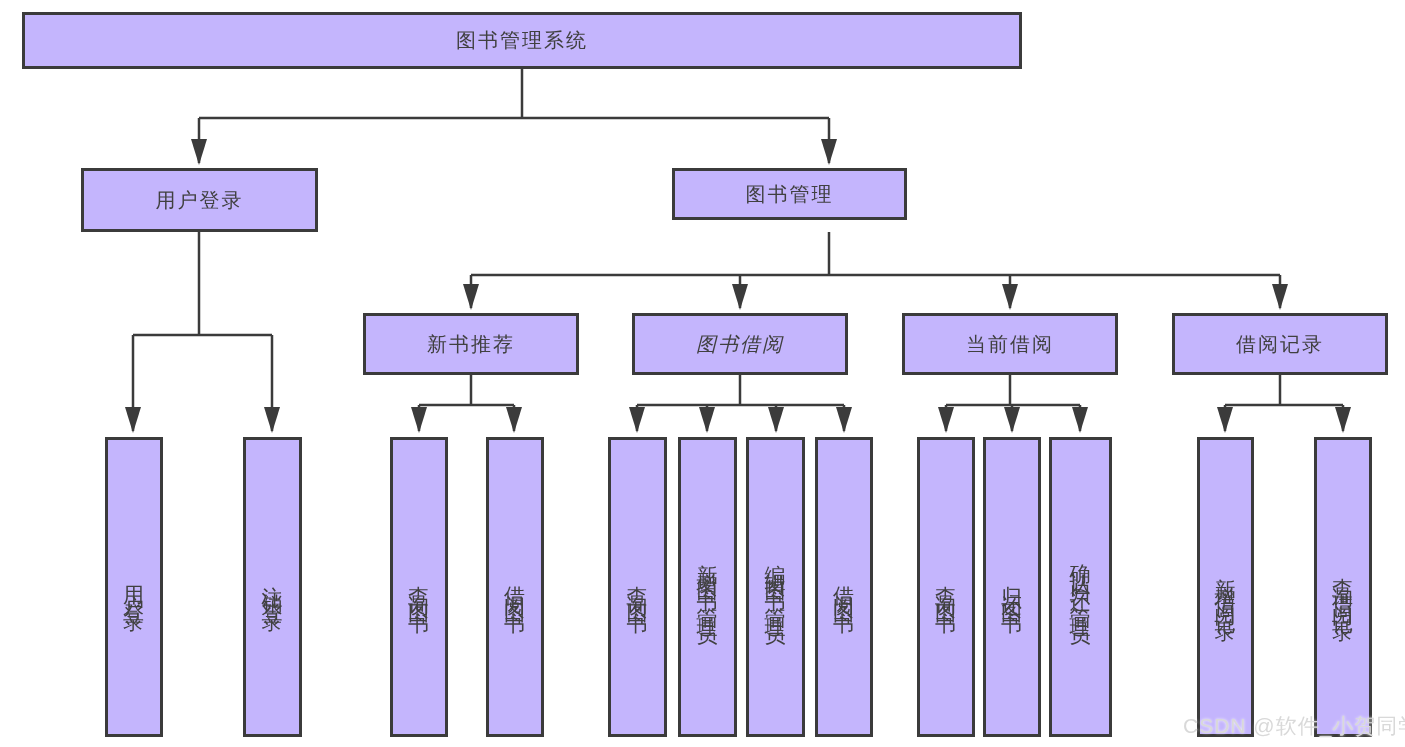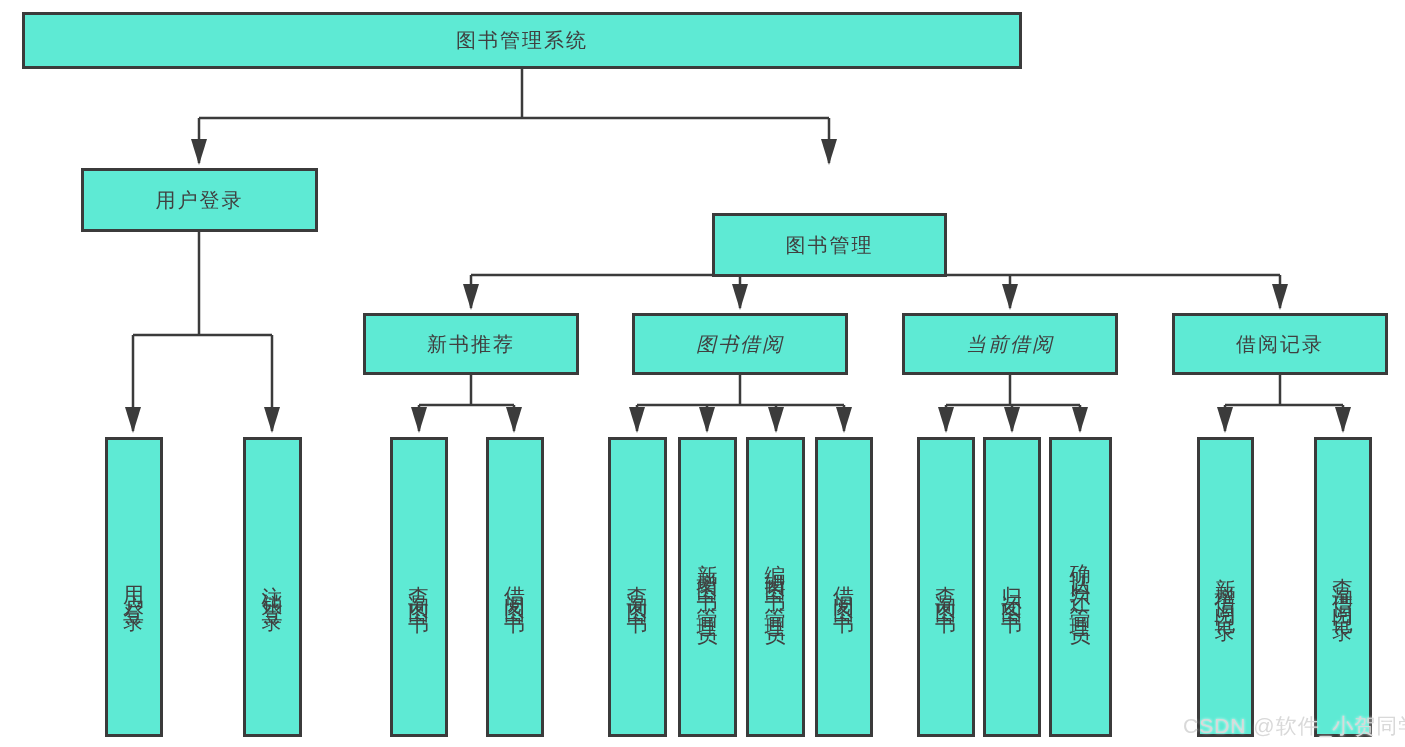--- a/index.html
+++ b/index.html
@@ -8,21 +8,21 @@
     width: 1405px;
     height: 747px;
     background: #ffffff;
     font-family: "Liberation Sans", "DejaVu Sans", sans-serif;
     color: #404040;
     overflow: hidden;
   }
   svg.connectors { position: absolute; left: 0; top: 0; z-index: 1; }
   .box {
     position: absolute;
-    background: #5eead4;
+    background: #c4b5fd;
     border: 3px solid #3b3b3b;
     box-sizing: border-box;
     display: flex;
     align-items: center;
     justify-content: center;
     z-index: 2;
   }
   .box .htext {
     font-size: 20px;
     letter-spacing: 2px;
@@ -104,31 +104,31 @@
     </g>
   </svg>
 
   <div class="box" style="left:22px; top:12px; width:1000px; height:57px;">
     <span class="htext">图书管理系统</span>
   </div>
 
   <div class="box" style="left:81px; top:168px; width:237px; height:64px;">
     <span class="htext">用户登录</span>
   </div>
-  <div class="box" style="left:712px; top:168px; width:235px; height:64px;margin-top:45px;">
+  <div class="box" style="left:672px; top:168px; width:235px; height:52px;">
     <span class="htext">图书管理</span>
   </div>
 
   <div class="box" style="left:363px; top:313px; width:216px; height:62px;font-family:Liberation Serif, serif;">
     <span class="htext">新书推荐</span>
   </div>
   <div class="box" style="left:632px; top:313px; width:216px; height:62px;font-style:italic;">
     <span class="htext">图书借阅</span>
   </div>
-  <div class="box" style="left:902px; top:313px; width:216px; height:62px;font-style:italic;">
+  <div class="box" style="left:902px; top:313px; width:216px; height:62px;">
     <span class="htext">当前借阅</span>
   </div>
   <div class="box" style="left:1172px; top:313px; width:216px; height:62px;">
     <span class="htext">借阅记录</span>
   </div>
 
   <div class="box" style="left:105px; top:437px; width:58px; height:300px;">
     <span class="vtext">用户登录</span>
   </div>
   <div class="box" style="left:243px; top:437px; width:59px; height:300px;">

